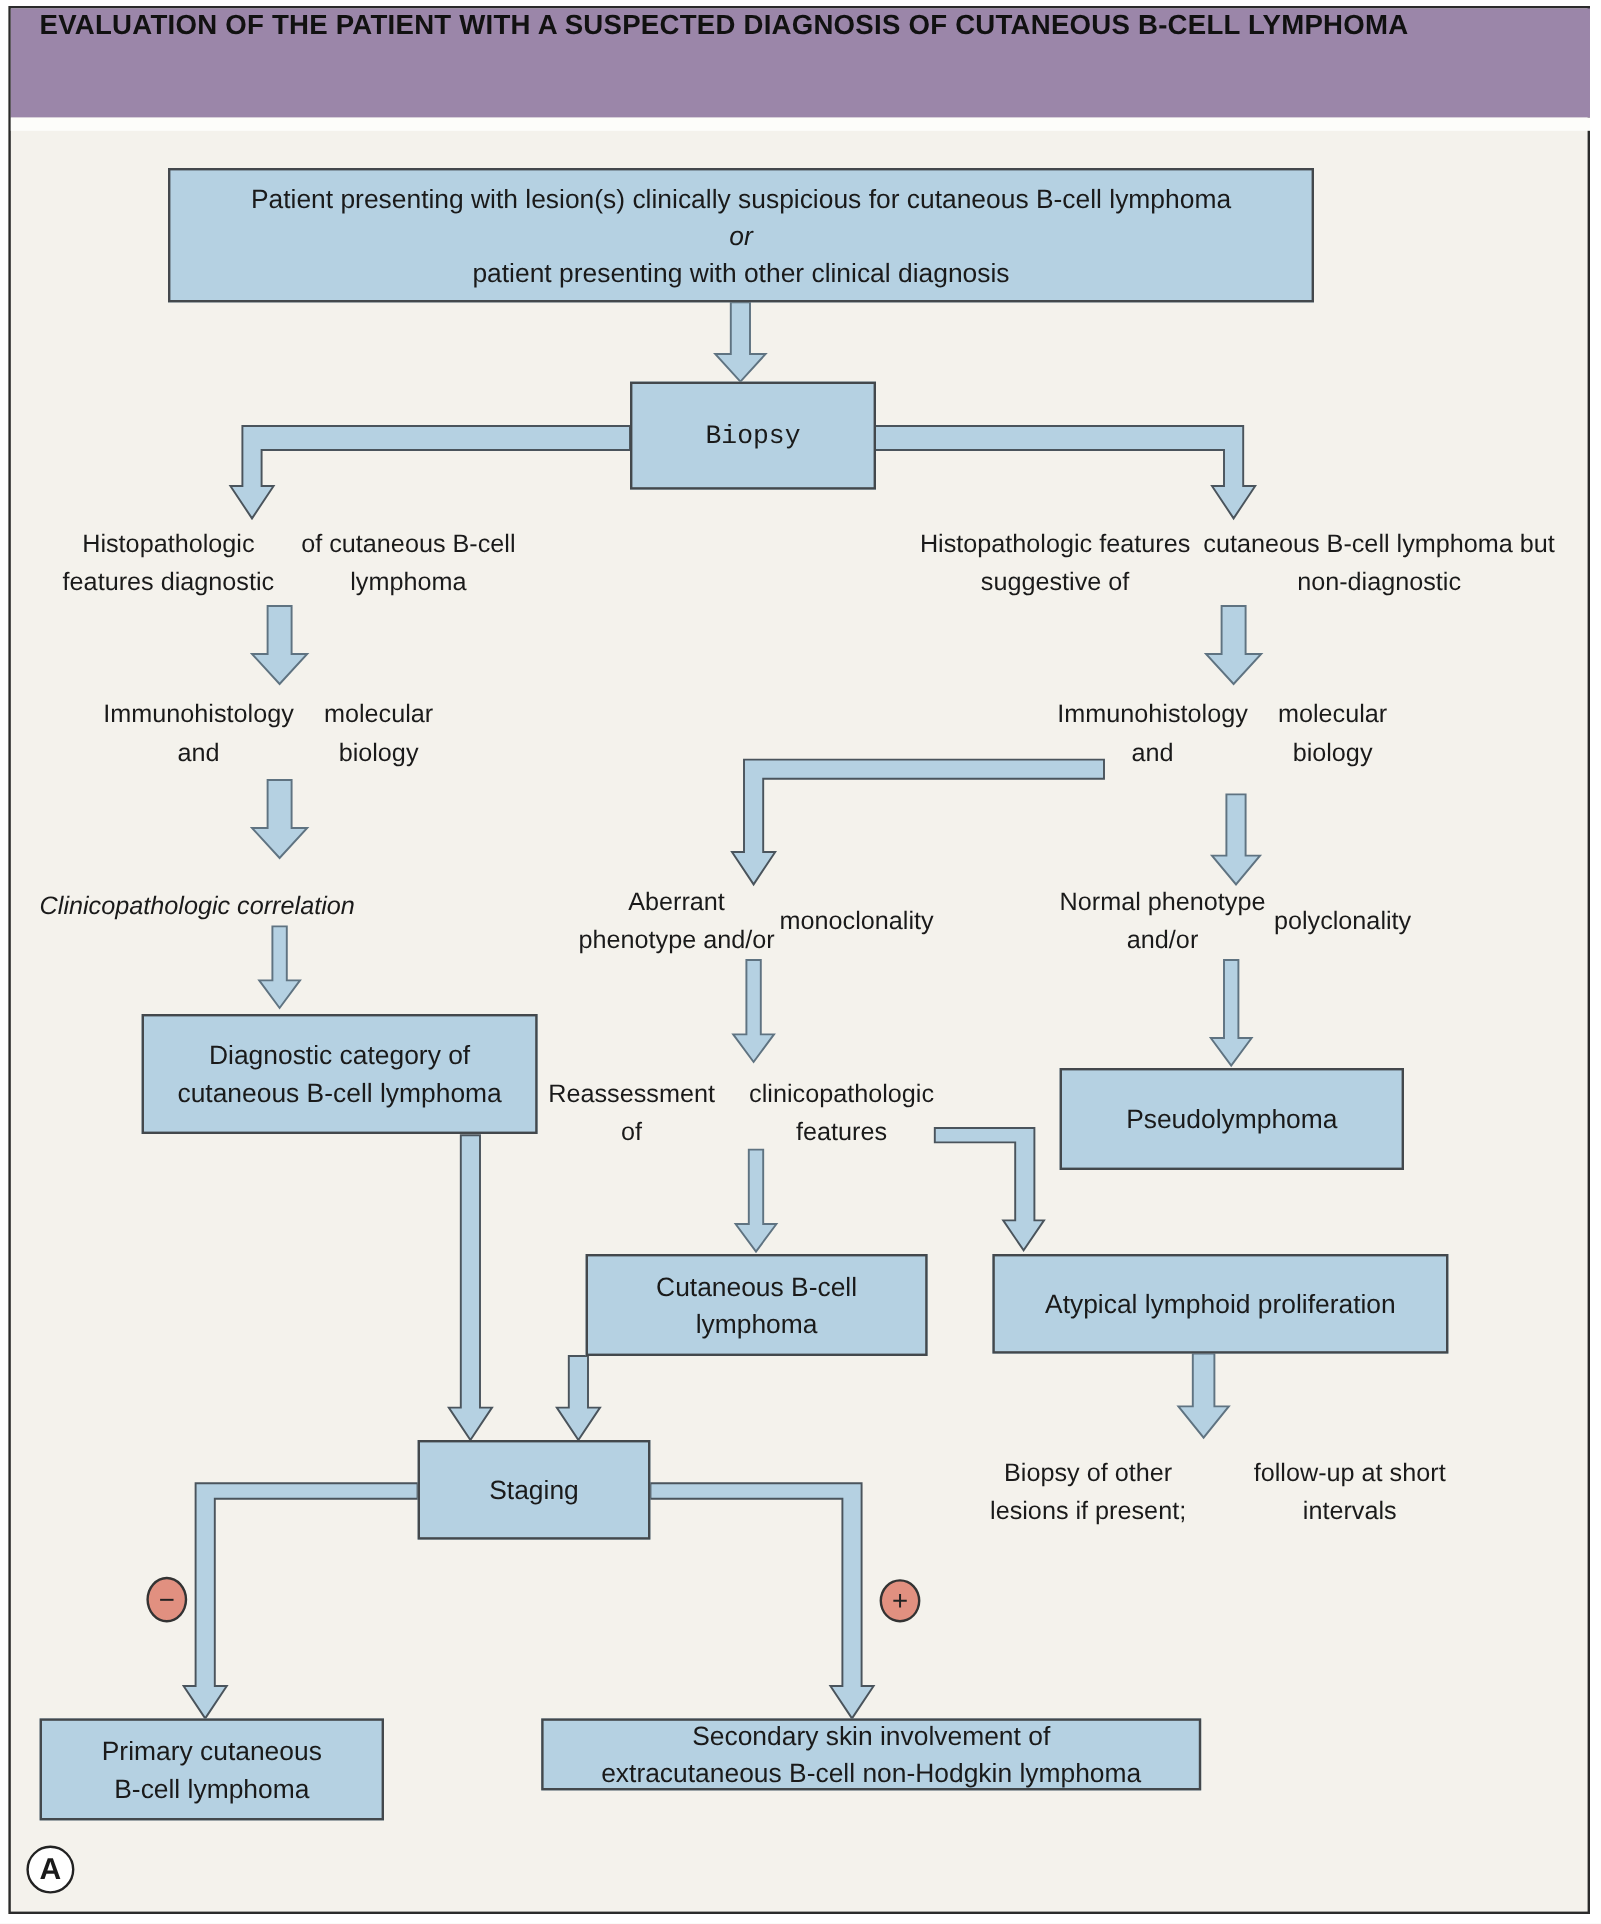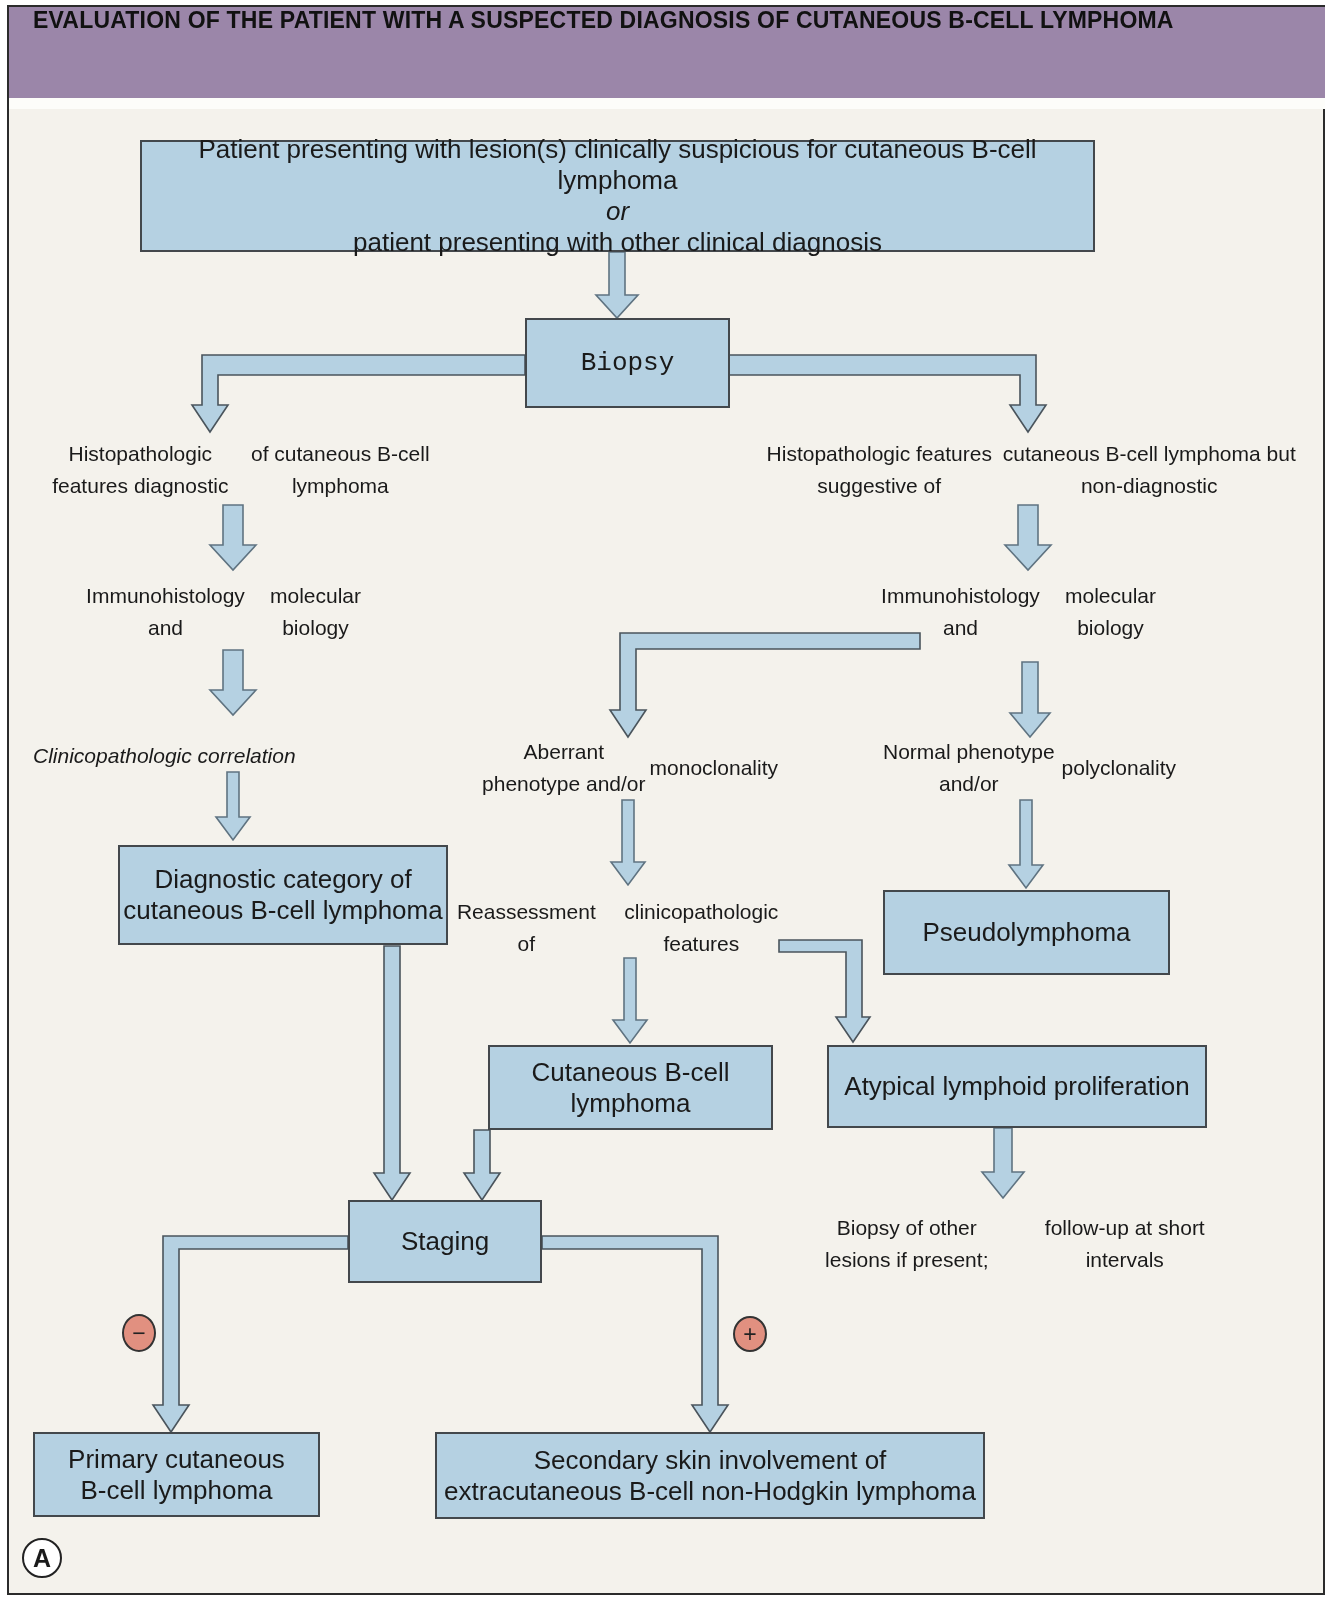--- a/index.html
+++ b/index.html
@@ -20,21 +20,21 @@
   }
   #title{
     padding-left:24px;font-size:23px;font-weight:bold;letter-spacing:0.2px;color:#111;
   }
   svg.connectors{position:absolute;left:0;top:0;}
   svg .chan{fill:#b5d1e2;stroke:#4a545c;stroke-width:1.6;}
   svg .thin{fill:#b5d1e2;stroke:#5f7381;stroke-width:1.6;}
   .node{
     position:absolute;background:#b5d1e2;border:2px solid #43484c;box-sizing:border-box;
     display:flex;flex-direction:column;align-items:center;justify-content:center;
-    text-align:center;font-size:26px;line-height:31px;
+    text-align:center;font-size:22px;line-height:31px;
   }
   .freetext{
     position:absolute;display:flex;flex-direction:row;align-items:center;
     text-align:center;font-size:21px;line-height:32px;
   }
   .it{font-style:italic;}
   .badge{
     position:absolute;background:#e19080;border:2px solid #333;border-radius:50%;
     display:flex;align-items:center;justify-content:center;
     font-size:23px;color:#222;box-sizing:border-box;
@@ -117,21 +117,21 @@
 
 <div class="node" style="left:348px;top:1200px;width:194px;height:83px;">
   <span>Staging</span>
 </div>
 
 <div class="node" style="left:33px;top:1432px;width:287px;height:85px;">
   <span>Primary cutaneous</span>
   <span>B-cell lymphoma</span>
 </div>
 
-<div class="node" style="left:435px;top:1432px;width:550px;height:87px;">
+<div class="node" style="left:451px;top:1432px;width:550px;height:60px;">
   <span>Secondary skin involvement of</span>
   <span>extracutaneous B-cell non-Hodgkin lymphoma</span>
 </div>
 
 <div class="freetext" style="left:33px;top:438px;width:400px;">
   <span>Histopathologic features diagnostic</span>
   <span>of cutaneous B-cell lymphoma</span>
 </div>
 
 <div class="freetext" style="left:758px;top:438px;width:540px;">

